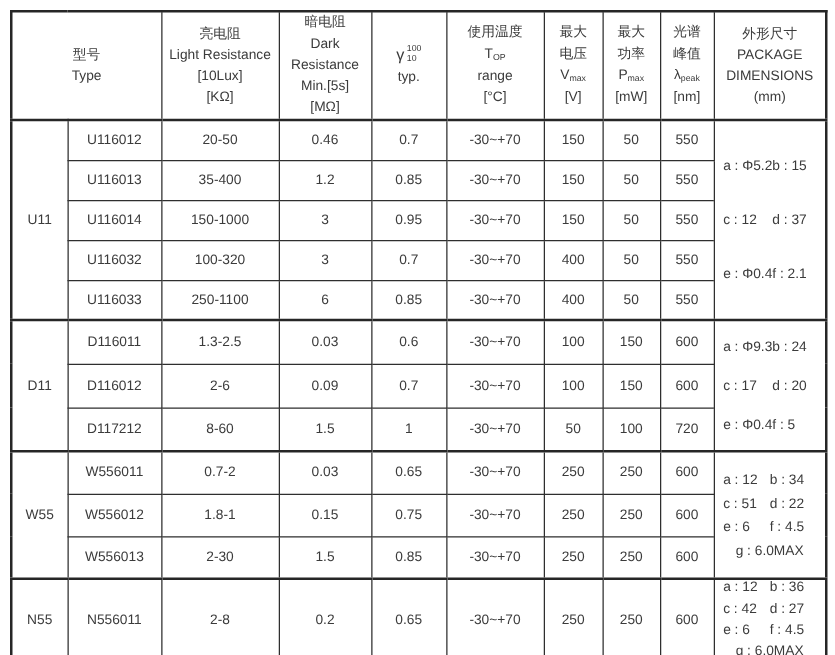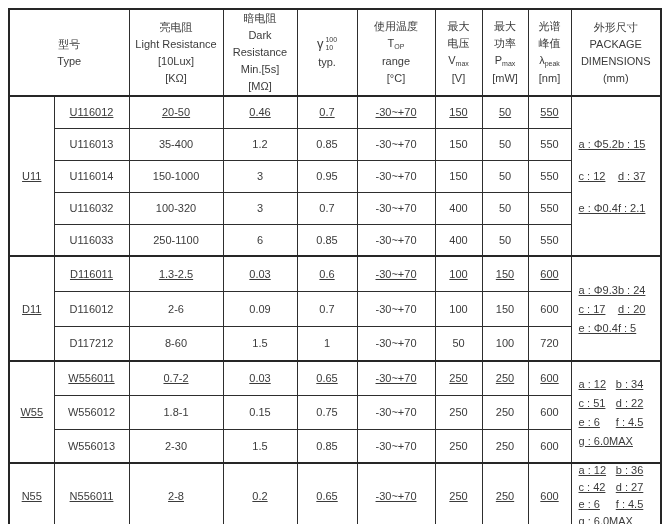--- a/index.html
+++ b/index.html
@@ -19,44 +19,44 @@
   }
   td {
     border:1px solid #2e2e2e;
     text-align:center;
     vertical-align:middle;
     font-size:11px;
     font-weight:normal;
     color:#3b3b3b;
     overflow:hidden;
   }
-  tr.group-top td { border-top:2px solid #262626;text-decoration:underline; }
+  tr.group-top td { border-top:2px solid #262626; }
   tr.header-row td { border-bottom:2px solid #262626; height:86px; line-height:1.55; }
   .hline { display:block; }
   .sub { font-size:7px; vertical-align:-2px; letter-spacing:0; }
   .gamma-wrap { display:inline-flex; align-items:center; justify-content:center; }
   .gamma-sym { font-size:13px; }
   .frac { display:inline-flex; flex-direction:column; font-size:7px; line-height:1.15; text-align:left; margin-left:2px; }
   .row-u11 { height:32px; }
   .row-d11 { height:35px; }
   .row-w55 { height:34px; }
   .row-n55 { height:50px; }
   .pkg {
     display:grid;
     grid-template-columns:1fr 1fr;
     text-align:left;
     padding:0 7px;
     font-size:11px;
   }
   .pkg span { white-space:nowrap; }
-  .pkg-u11 { row-gap:20px; }
-  .pkg-d11 { row-gap:7px; }
+  .pkg-u11 { row-gap:31px; }
+  .pkg-d11 { row-gap:19px; }
   .pkg-w55 { row-gap:7px; }
   .pkg-n55 { row-gap:5px; }
-  .pkg .full { grid-column:1 / span 2; }
+  .pkg .full { grid-column:1 / span 2;margin-left:10px; }
 </style>
 </head>
 <body>
 
 <div class="page">
 <table class="spec">
   <colgroup>
     <col style="width:45px">
         <col style="width:75px">
         <col style="width:94px">

